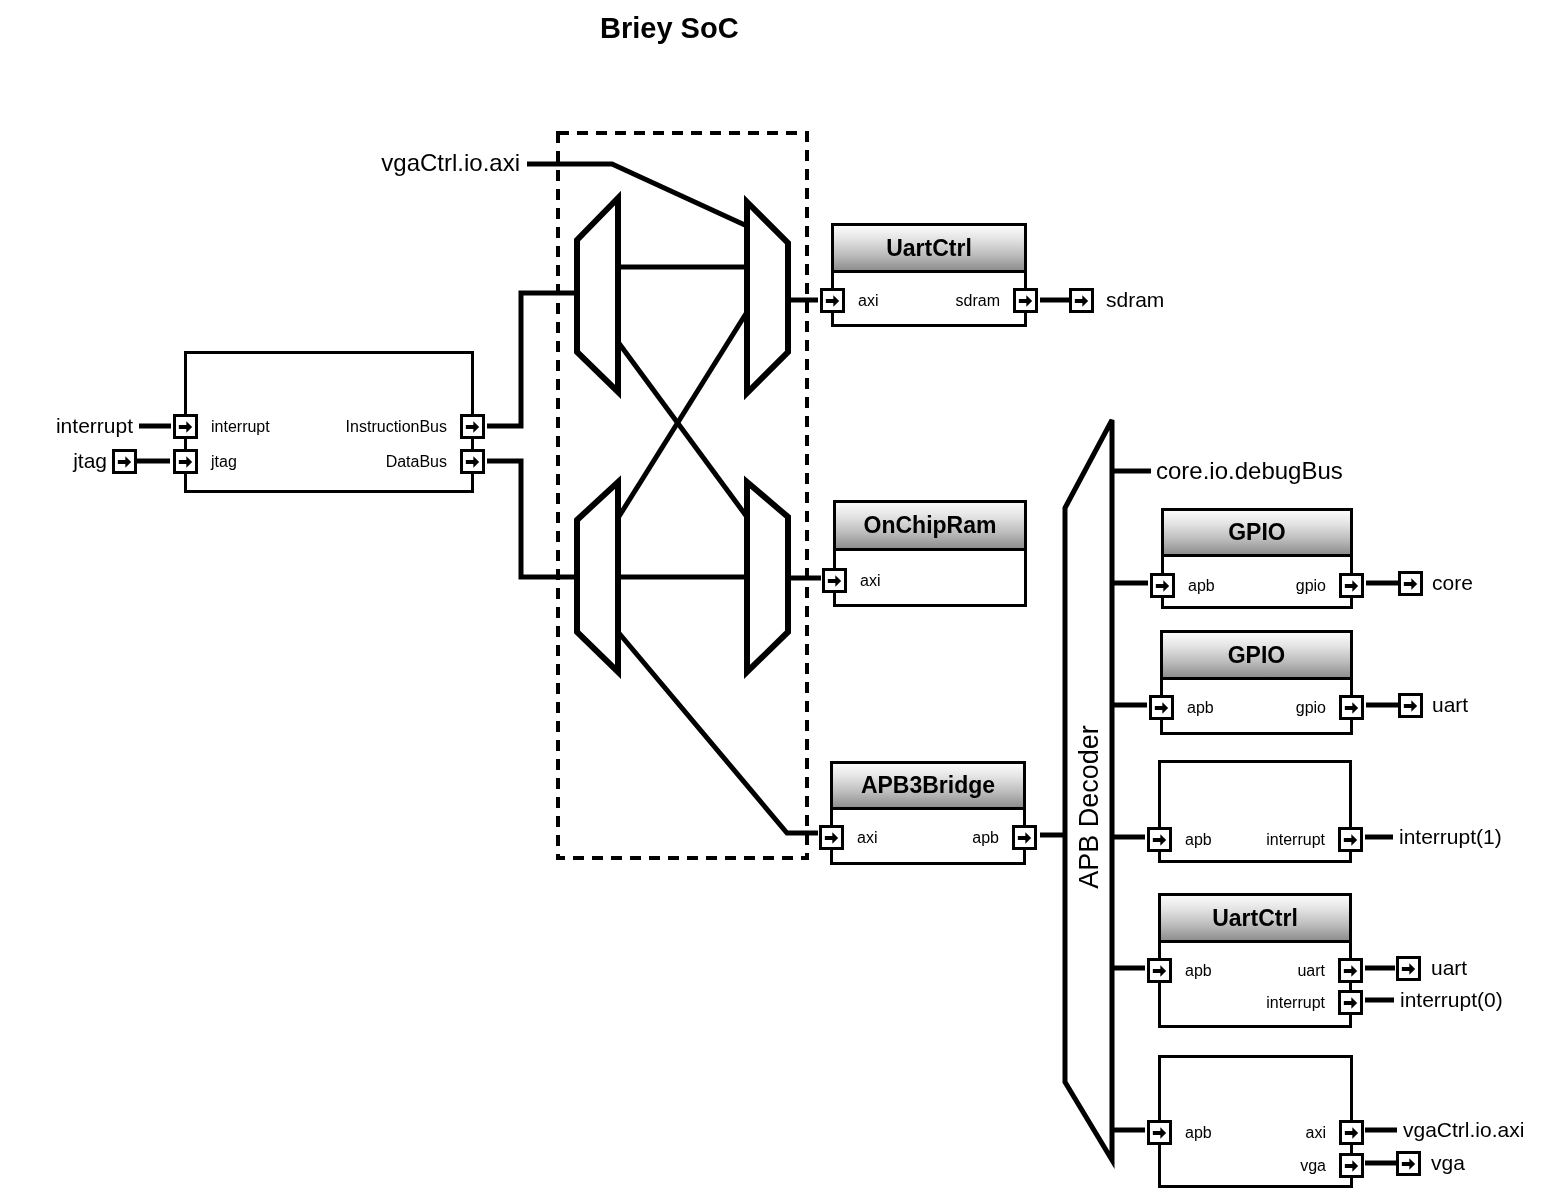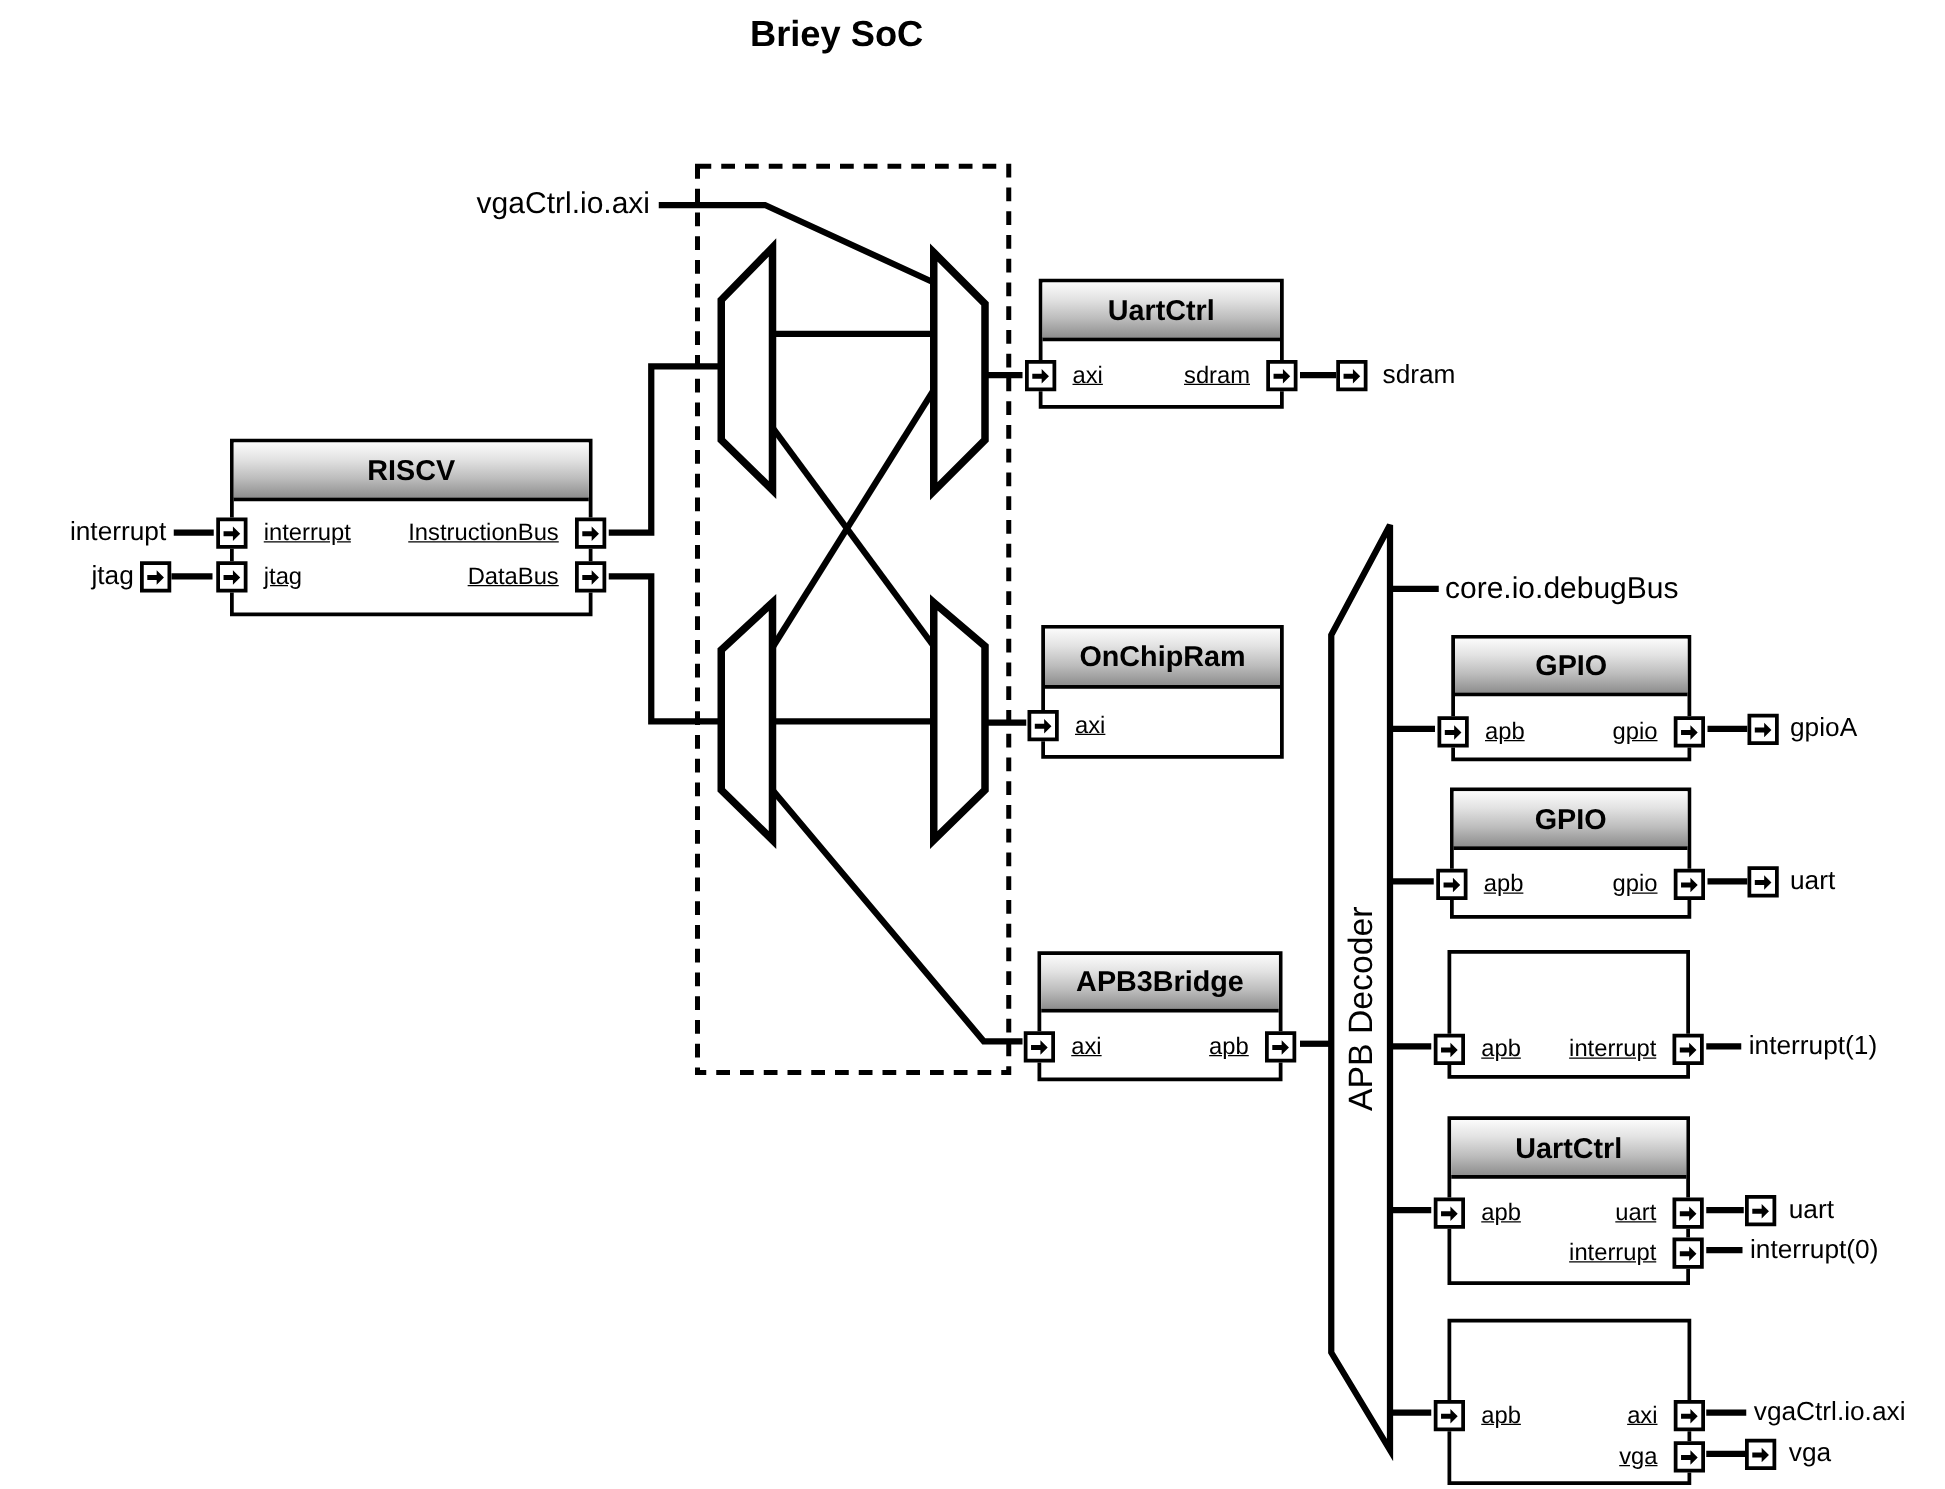--- a/index.html
+++ b/index.html
@@ -6,21 +6,21 @@
   #stage{position:relative;width:1556px;height:1191px;background:#fff;overflow:hidden;
          font-family:"Liberation Sans",sans-serif;color:#000;}
   #wires{position:absolute;left:0;top:0;}
   .block{position:absolute;background:#fff;border:3px solid #000;box-sizing:border-box;}
   .hdr{border-bottom:3px solid #000;display:flex;align-items:center;justify-content:center;
        font-weight:bold;font-size:23px;
        background:linear-gradient(to bottom,#fbfbfb 0%,#e3e3e3 30%,#bdbdbd 65%,#8e8e8e 100%);}
   .port{position:absolute;width:25px;height:25px;background:#fff;border:3px solid #000;
         box-sizing:border-box;display:flex;align-items:center;justify-content:center;z-index:3;}
   .pl{left:-14px;} .pr{right:-14px;}
-  .plab{position:absolute;font-size:19px;white-space:nowrap;transform:translateY(-50%);z-index:2;text-decoration:underline;}
+  .plab{position:absolute;font-size:16px;white-space:nowrap;transform:translateY(-50%);z-index:2;}
   .plab.left{left:24px;} .plab.right{right:24px;text-align:right;}
   .lbl{position:absolute;font-size:21px;white-space:nowrap;transform:translateY(-50%);}
   .lbl.r{text-align:right;}
   .biglbl{position:absolute;font-size:24px;white-space:nowrap;transform:translateY(-50%);}
   .title{position:absolute;font-weight:bold;font-size:29px;white-space:nowrap;}
   .xbar-title{position:absolute;font-weight:bold;font-size:37px;white-space:nowrap;}
   .decoder-label{position:absolute;left:1089px;top:807px;font-size:27px;white-space:nowrap;
         transform:translate(-50%,-50%) rotate(-90deg);}
 </style>
 </head>
@@ -67,23 +67,20 @@
     </g>
     <polygon points="1112,420 1112,1160 1065,1082 1065,508" fill="#fff" stroke="#000" stroke-width="5"></polygon>
   </svg>
 
   <div class="title" style="left:600px;top:12px">Briey SoC</div>
   <div class="biglbl" style="left:360px;top:163px;width:160px;text-align:right">vgaCtrl.io.axi</div>
   <div class="biglbl" style="left:1156px;top:471px">core.io.debugBus</div>
   <div class="decoder-label">APB Decoder</div>
 
   <div class="block" style="left:184px;top:351px;width:290px;height:142px">
-    <div class="hdr" style="height:44px">
-      <span>RISCV</span>
-      </div>
     <div class="port pl" style="top:60px">
         <svg width="15" height="14" viewBox="0 0 18 16">
           <path d="M1 5.5 H10 V1 L17 8 L10 15 V10.5 H1 Z" fill="#000"></path>
         </svg>
       </div>
     <div class="port pl" style="top:95px">
         <svg width="15" height="14" viewBox="0 0 18 16">
           <path d="M1 5.5 H10 V1 L17 8 L10 15 V10.5 H1 Z" fill="#000"></path>
         </svg>
       </div>
@@ -260,21 +257,21 @@
         <path d="M1 5.5 H10 V1 L17 8 L10 15 V10.5 H1 Z" fill="#000"></path>
       </svg>
     </div>
   <div class="lbl" style="left:1106px;top:300px">sdram</div>
 
   <div class="port" style="left:1398px;top:571px">
       <svg width="15" height="14" viewBox="0 0 18 16">
         <path d="M1 5.5 H10 V1 L17 8 L10 15 V10.5 H1 Z" fill="#000"></path>
       </svg>
     </div>
-  <div class="lbl" style="left:1432px;top:583px">gpioA</div>
+  <div class="lbl" style="left:1432px;top:583px">core</div>
 
   <div class="port" style="left:1398px;top:693px">
       <svg width="15" height="14" viewBox="0 0 18 16">
         <path d="M1 5.5 H10 V1 L17 8 L10 15 V10.5 H1 Z" fill="#000"></path>
       </svg>
     </div>
   <div class="lbl" style="left:1432px;top:705px">uart</div>
 
   <div class="lbl" style="left:1399px;top:837px">interrupt(1)</div>
 

